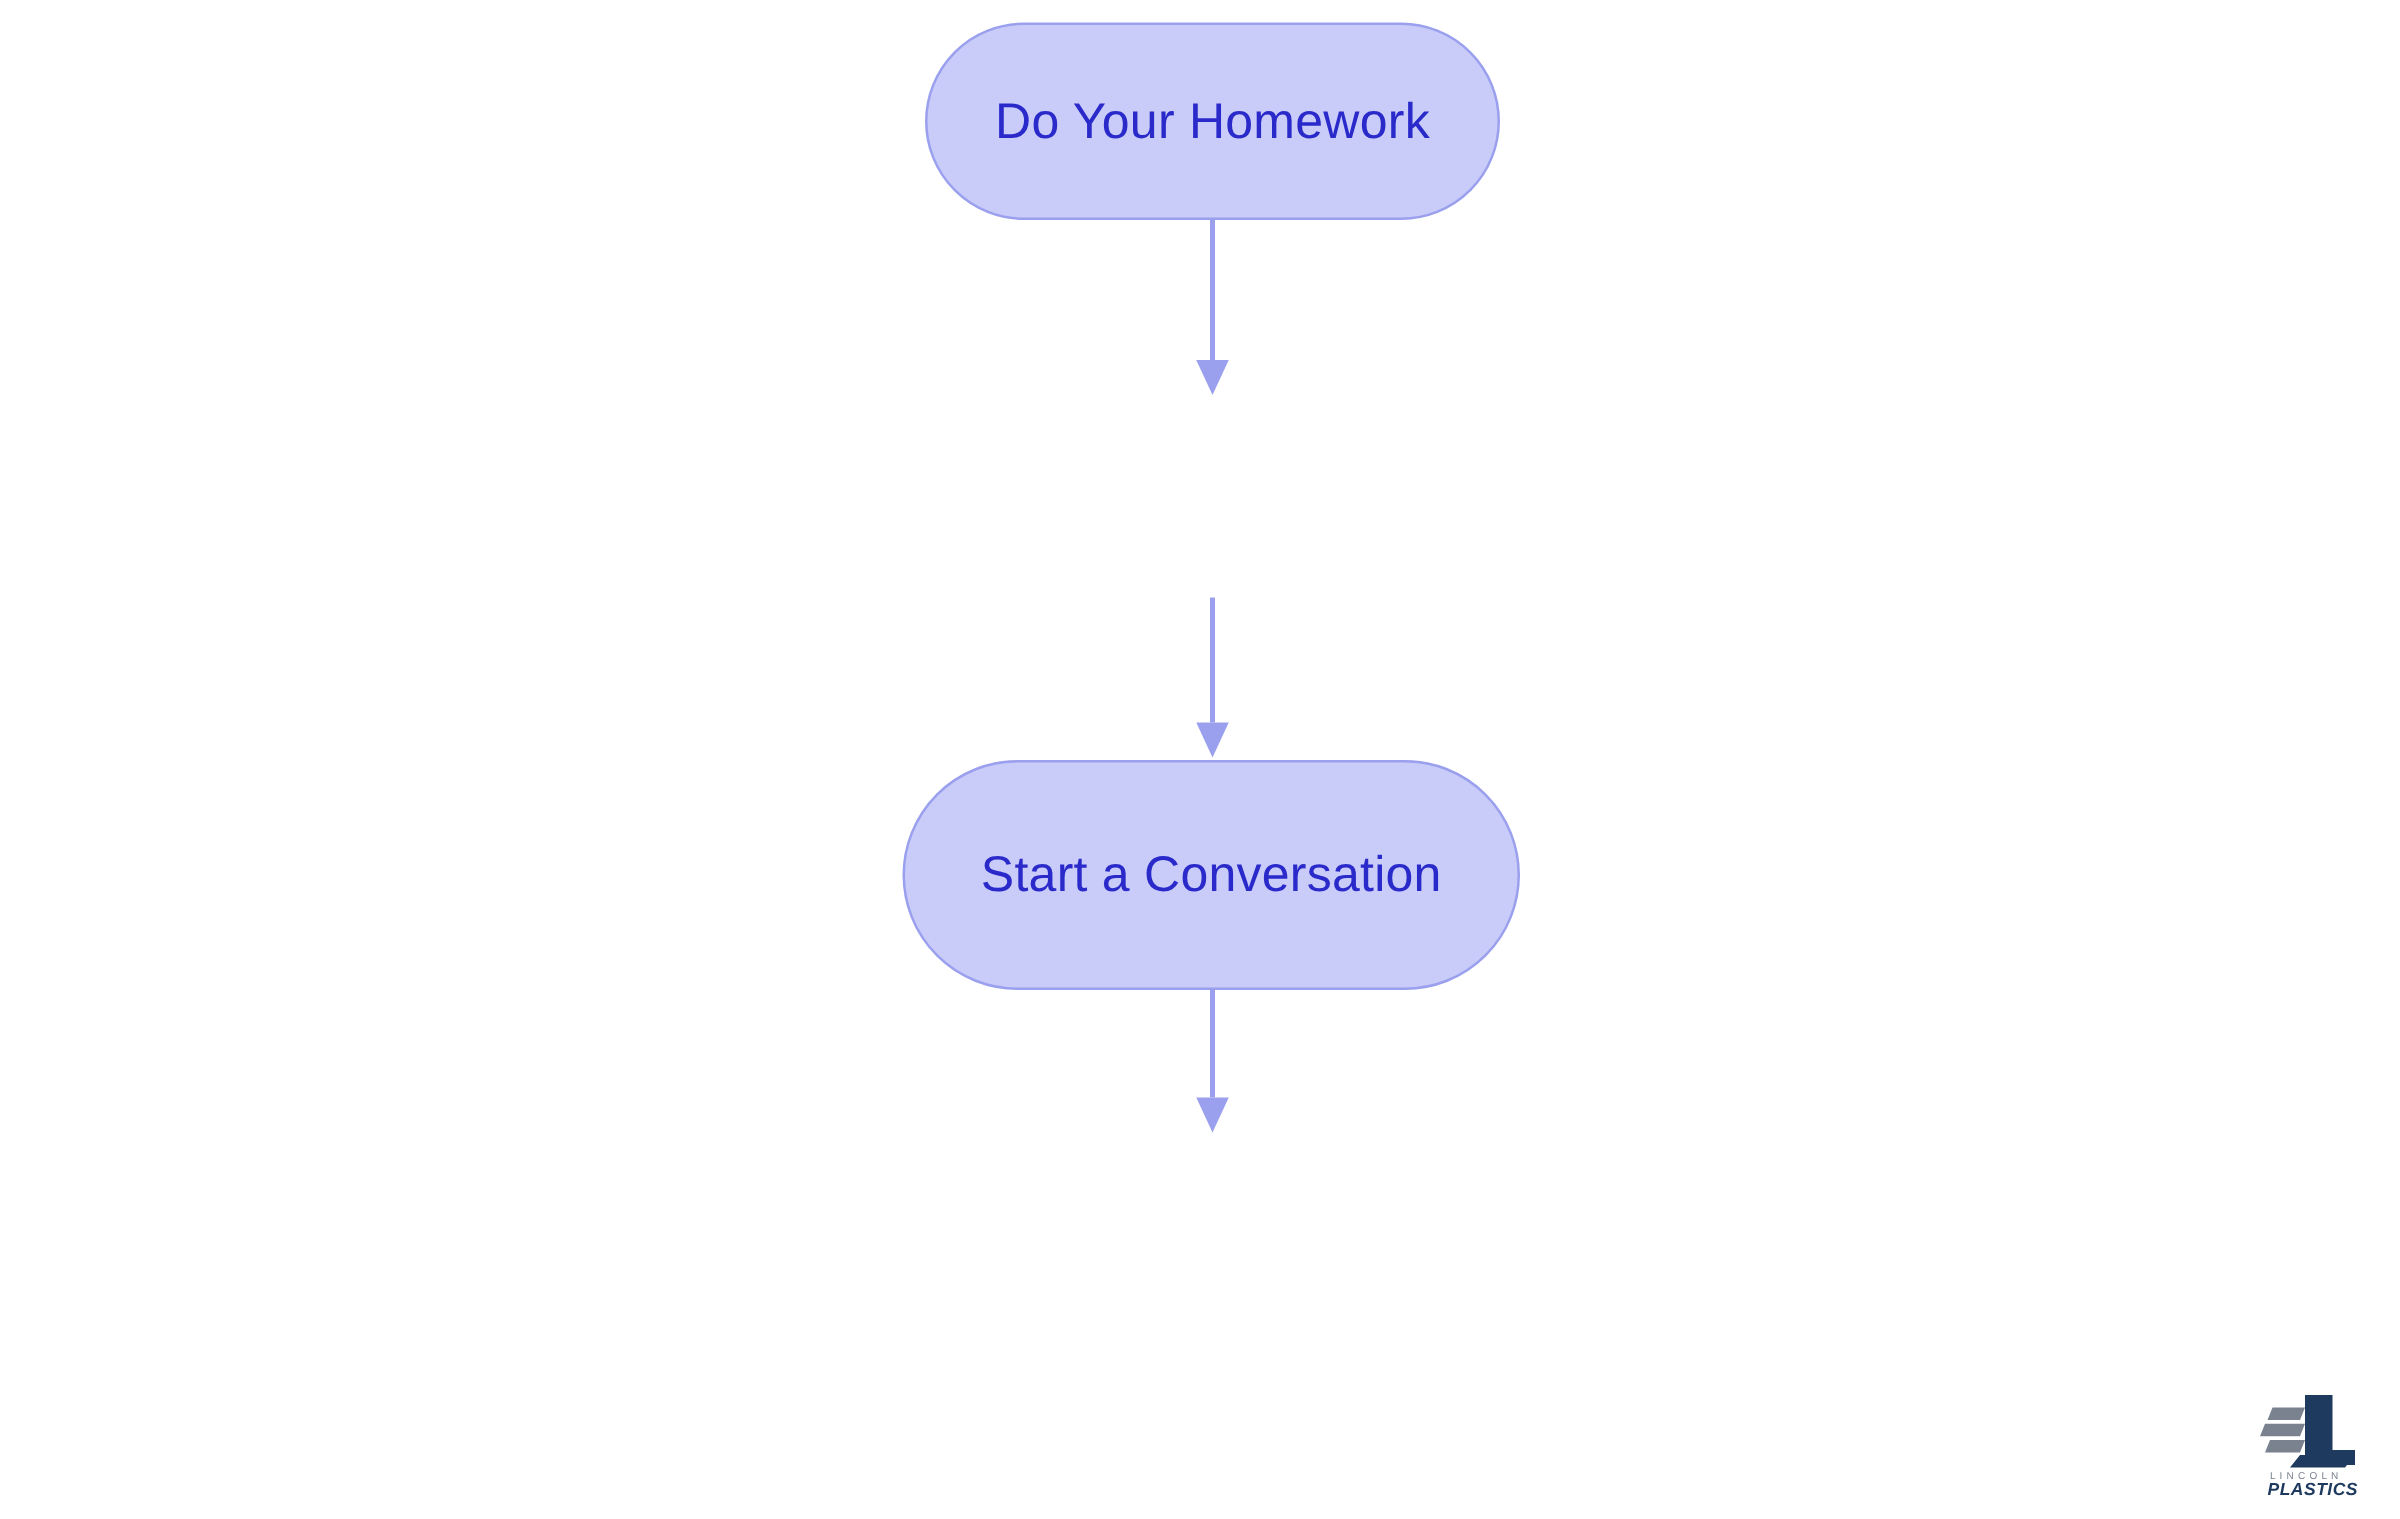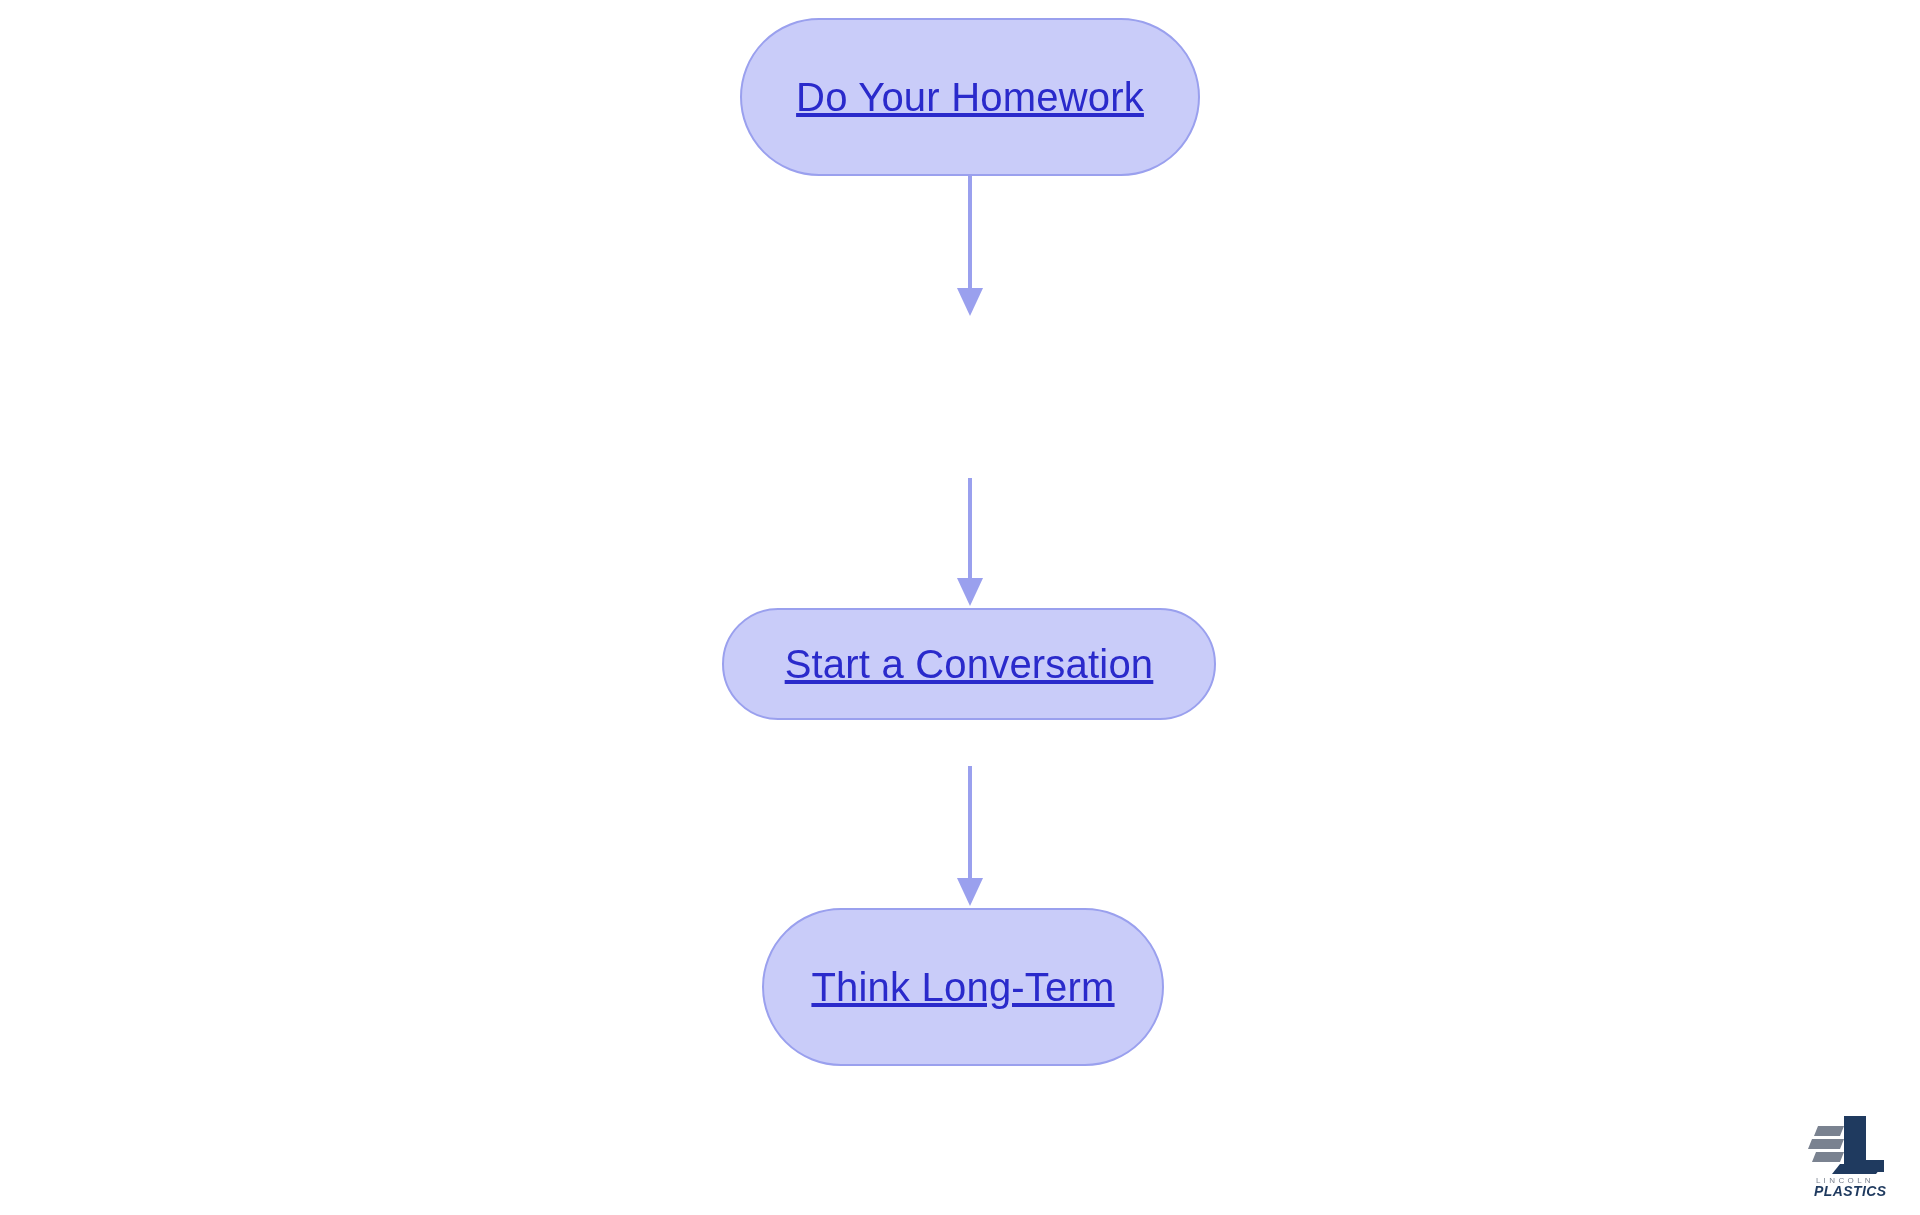--- a/index.html
+++ b/index.html
@@ -35,27 +35,26 @@
     z-index: 2;
   }
   .node-label {
     color: #2A2ACB;
     font-size: 40px;
     font-weight: 400;
     letter-spacing: 0.2px;
     line-height: 1.1;
     white-space: nowrap;
     text-align: center;
-    text-decoration: underline;
   }
 
   
   #node-1 { left: 740px;  top: 18px;   width: 460px; height: 158px; }
   #node-2 { left: 765px;  top: 318px;  width: 396px; height: 160px; }
-  #node-3 { left: 722px;  top: 608px;  width: 494px; height: 112px; }
+  #node-3 { left: 722px;  top: 608px;  width: 494px; height: 184px; }
   #node-4 { left: 762px;  top: 908px;  width: 402px; height: 158px; }
 
   
   #connector-layer {
     position: absolute;
     left: 0;
     top: 0;
     width: 1920px;
     height: 1215px;
     z-index: 1;
@@ -97,23 +96,20 @@
 
   <div class="node" id="node-1">
     <span class="node-label">Do Your Homework</span>
   </div>
 
 
   <div class="node" id="node-3">
     <span class="node-label">Start a Conversation</span>
   </div>
 
-  <div class="node" id="node-4">
-    <span class="node-label">Think Long-Term</span>
-  </div>
 
   <svg id="brand-logo" viewBox="0 0 104 88" width="104" height="88" xmlns="http://www.w3.org/2000/svg">
 
     <g>
       <polygon points="44,4 66,4 66,48 84,48 84,60 44,60" fill="#1F3A5F"></polygon>
       <polygon points="40,52 84,52 76,62 32,62" fill="#1F3A5F"></polygon>
 
       <polygon points="18,14 44,14 40,24 14,24" fill="#7A8290"></polygon>
       <polygon points="12,27 44,27 40,37 8,37" fill="#7A8290"></polygon>
       <polygon points="16,40 44,40 40,50 12,50" fill="#7A8290"></polygon>

